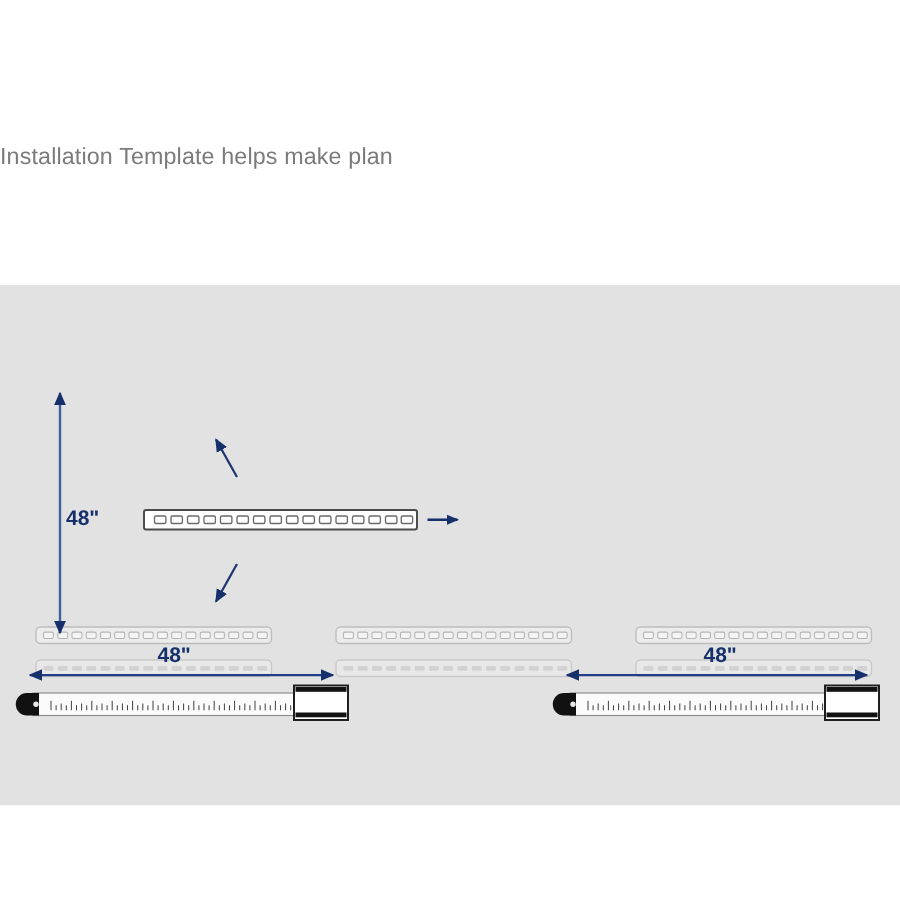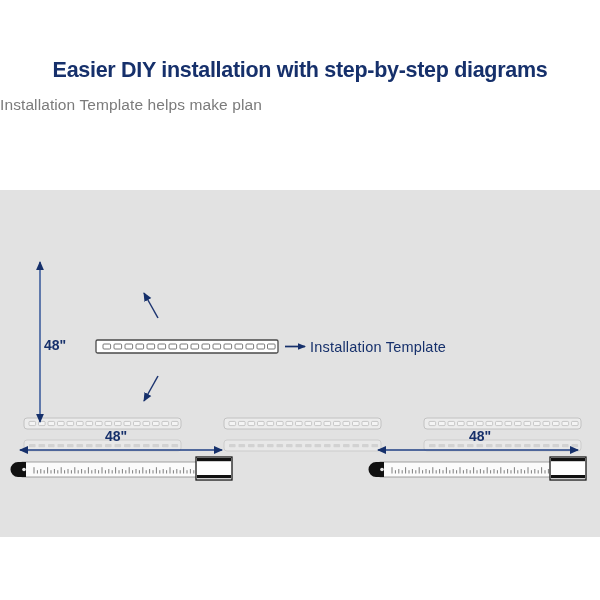--- a/index.html
+++ b/index.html
@@ -96,21 +96,20 @@
     top: 537px;
     width: 600px;
     height: 63px;
     background: #ffffff;
   }
 </style>
 </head>
 <body>
 
 <div class="header">
-  <div class="title">Easier DIY installation with step-by-step diagrams</div>
   <div class="subtitle">Installation Template helps make plan</div>
 </div>
 
 <div class="panel">
 
   <svg class="panel-svg" viewBox="0 0 600 347" xmlns="http://www.w3.org/2000/svg">
 
     <defs>
       <marker id="arrHead" markerWidth="9" markerHeight="9" refX="8" refY="4.5" orient="auto" markerUnits="userSpaceOnUse">
         <path d="M0,0.6 L9,4.5 L0,8.4 Z" fill="#16306b"></path>
@@ -283,16 +282,15 @@
       <rect x="551" y="285" width="34" height="3.2" fill="#111111"></rect>
     </g>
   </svg>
 
   <div class="dim-label v">48"</div>
 
   <div class="dim-label h-left">48"</div>
 
   <div class="dim-label h-right">48"</div>
 
-  <div class="tpl-label">Installation Template</div>
 </div>
 
 <div class="footer"></div>
 
 </body></html>

